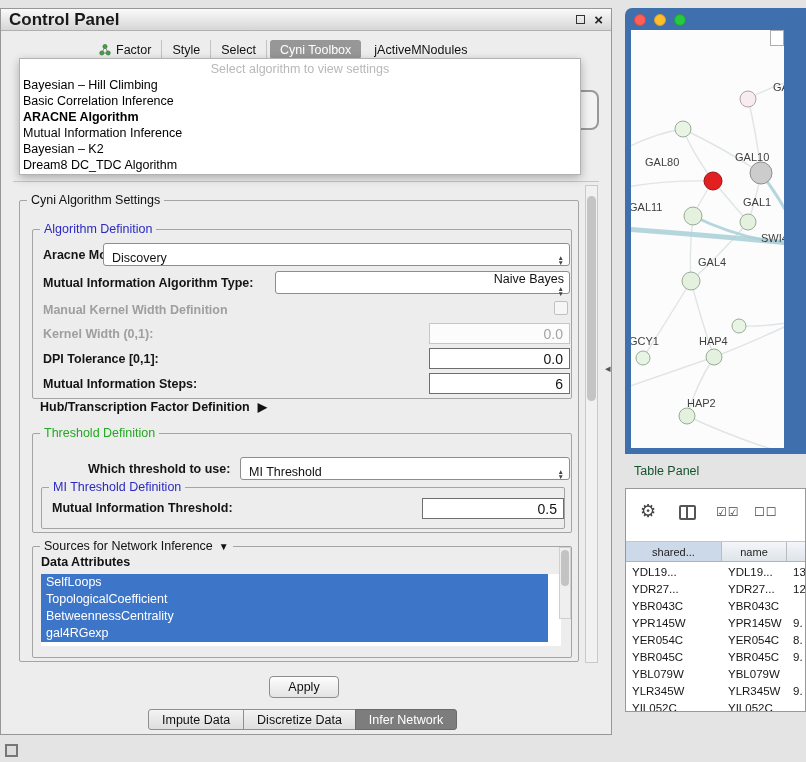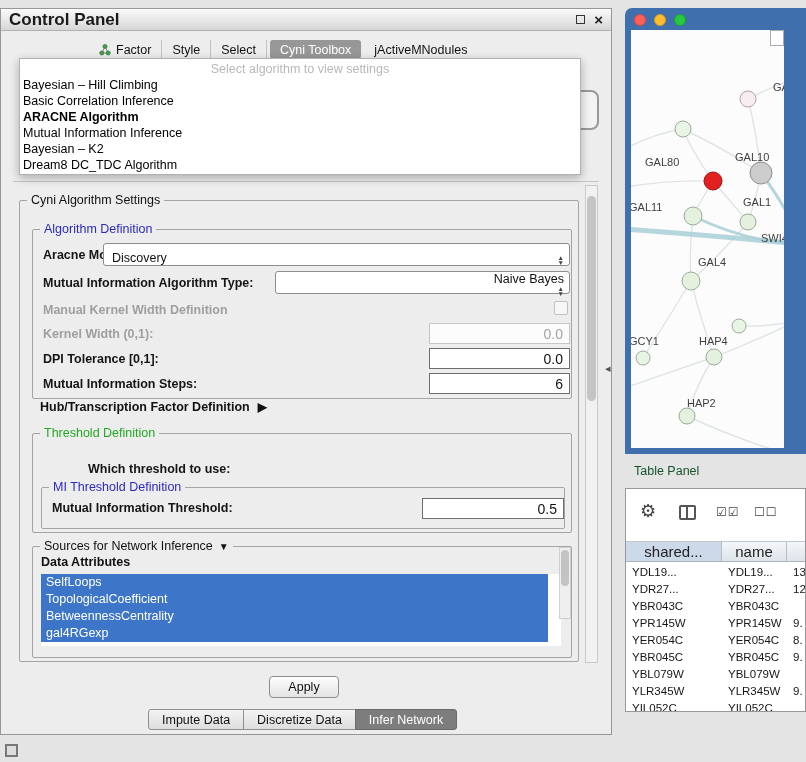--- a/index.html
+++ b/index.html
@@ -93,21 +93,21 @@
   
   .tp-label{position:absolute;left:634px;top:464px;font-size:12.5px;color:#14532d;}
   .tbl-window{position:absolute;left:625px;top:488px;width:181px;height:224px;background:#fff;border:1px solid #989898;overflow:hidden;}
   .tbl-toolbar{position:absolute;left:0;top:0;right:0;height:51px;background:#fff;}
   .gear-icon{position:absolute;left:14px;top:11px;font-size:18px;color:#444;}
   .cols-icon{position:absolute;left:53px;top:16px;width:17px;height:15px;border:2px solid #555;border-radius:2px;}
   .cols-icon:before{content:"";position:absolute;left:5px;top:0;bottom:0;width:2px;background:#555;}
   .checks-icon{position:absolute;left:90px;top:16px;font-size:12px;color:#444;letter-spacing:1px;}
   .boxes-icon{position:absolute;left:128px;top:16px;font-size:12px;color:#444;letter-spacing:1px;}
   .tbl-header{position:absolute;left:0;top:52px;right:0;height:21px;display:flex;background:linear-gradient(#f4f6f9,#dee4ea);border-top:1px solid #c2c7cd;border-bottom:1px solid #aeb4bb;}
-  .th{flex:none;display:flex;align-items:center;justify-content:center;font-size:15px;color:#222;border-right:1px solid #b6bcc3;height:100%;white-space:nowrap;overflow:hidden;}
+  .th{flex:none;display:flex;align-items:center;justify-content:center;font-size:11px;color:#222;border-right:1px solid #b6bcc3;height:100%;white-space:nowrap;overflow:hidden;}
   .th-sel{background:#ccd9e8;}
   .tbl-body{position:absolute;left:0;top:74px;right:0;bottom:0;overflow:hidden;}
   .trow{display:flex;height:17px;align-items:center;}
   .td{flex:none;font-size:11.5px;color:#161616;padding-left:6px;white-space:nowrap;overflow:hidden;}
 </style>
 </head>
 <body>
 
 <div class="stage">
 
@@ -193,20 +193,27 @@
       </div>
 
       <div class="hub-row">
         <span>Hub/Transcription Factor Definition</span>
         <span class="hub-arrow">▶</span>
       </div>
 
       <div class="tg thr-group">
         <div class="tg-t green">Threshold Definition</div>
         <span class="lbl which-lbl">Which threshold to use:</span>
+        <div class="dropdown which-dd">
+          <span>MI Threshold</span>
+          <span class="dd-arrows">
+              <span>▲</span>
+              <span>▼</span>
+            </span>
+        </div>
         <div class="tg mi-sub">
           <div class="tg-t blue">MI Threshold Definition</div>
           <span class="lbl mith-lbl">Mutual Information Threshold:</span>
           <input class="tfield mith-field" value="0.5" style="">
         </div>
       </div>
 
       <div class="tg src-group">
         <div class="tg-t">
           <span>Sources for Network Inference</span>

